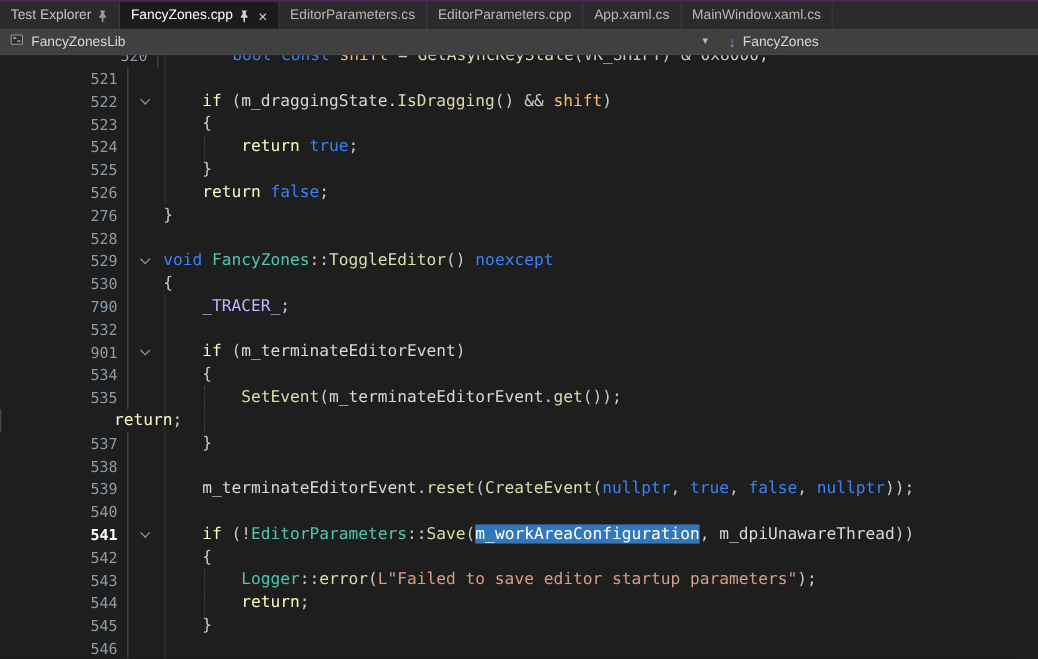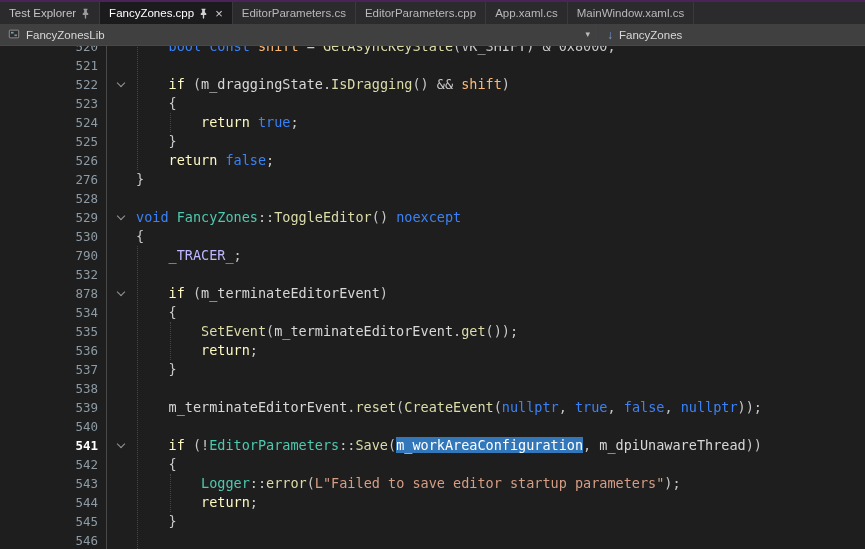--- a/index.html
+++ b/index.html
@@ -32,21 +32,21 @@
   .arrow-down { color:#7b9ed9; font-weight:bold; font-size:12px; line-height:1; }
 
   
   .editor { position:relative; height:503px; overflow:hidden; background:#1e1e1e;
             font-family:"DejaVu Sans Mono","Liberation Mono",monospace;
             font-size:13.5px; line-height:19px; }
   #guides { position:absolute; inset:0; z-index:0; }
   .guide { position:absolute; width:0; border-left:1px dotted #464646; }
   #lines { position:relative; z-index:1; }
   .row { display:flex; height:19px; white-space:pre; }
-  .row:first-child { margin-top:-9px; }
+  .row:first-child { margin-top:-9px;margin-left:25px; }
   .num { width:106px; flex:none; text-align:right; padding-right:8px;
          color:#8c9ba5; font-size:12.5px; }
   .row.current .num { color:#ffffff; font-weight:bold; }
   .fold { width:28px; flex:none; border-left:1px solid #4a4a4a;
           display:flex; align-items:center; justify-content:center; }
   .chev { width:6px; height:6px; border-right:1.5px solid #989898;
           border-bottom:1.5px solid #989898; transform:rotate(45deg); margin-top:-3px; }
   .code { padding-left:2px; }
 
   
@@ -136,24 +136,24 @@
         <div class="row"><span class="num">523</span><span class="fold"></span><span class="code"><span class="tk-p">    {</span></span></div>
         <div class="row"><span class="num">524</span><span class="fold"></span><span class="code"><span class="tk-p">        </span><span class="tk-c">return</span><span class="tk-p"> </span><span class="tk-k">true</span><span class="tk-p">;</span></span></div>
         <div class="row"><span class="num">525</span><span class="fold"></span><span class="code"><span class="tk-p">    }</span></span></div>
         <div class="row"><span class="num">526</span><span class="fold"></span><span class="code"><span class="tk-p">    </span><span class="tk-c">return</span><span class="tk-p"> </span><span class="tk-k">false</span><span class="tk-p">;</span></span></div>
         <div class="row"><span class="num">276</span><span class="fold"></span><span class="code"><span class="tk-p">}</span></span></div>
         <div class="row"><span class="num">528</span><span class="fold"></span><span class="code"></span></div>
         <div class="row"><span class="num">529</span><span class="fold"><i class="chev"></i></span><span class="code"><span class="tk-k">void</span><span class="tk-p"> </span><span class="tk-t">FancyZones</span><span class="tk-p">::</span><span class="tk-f">ToggleEditor</span><span class="tk-p">() </span><span class="tk-k">noexcept</span></span></div>
         <div class="row"><span class="num">530</span><span class="fold"></span><span class="code"><span class="tk-p">{</span></span></div>
         <div class="row"><span class="num">790</span><span class="fold"></span><span class="code"><span class="tk-p">    </span><span class="tk-m">_TRACER_</span><span class="tk-p">;</span></span></div>
         <div class="row"><span class="num">532</span><span class="fold"></span><span class="code"></span></div>
-        <div class="row"><span class="num">878</span><span class="fold"><i class="chev"></i></span><span class="code"><span class="tk-p">    </span><span class="tk-c">if</span><span class="tk-p"> (</span><span class="tk-v">m_terminateEditorEvent</span><span class="tk-p">)</span></span></div>
+        <div class="row"><span class="num">901</span><span class="fold"><i class="chev"></i></span><span class="code"><span class="tk-p">    </span><span class="tk-c">if</span><span class="tk-p"> (</span><span class="tk-v">m_terminateEditorEvent</span><span class="tk-p">)</span></span></div>
         <div class="row"><span class="num">534</span><span class="fold"></span><span class="code"><span class="tk-p">    {</span></span></div>
         <div class="row"><span class="num">535</span><span class="fold"></span><span class="code"><span class="tk-p">        </span><span class="tk-f">SetEvent</span><span class="tk-p">(</span><span class="tk-v">m_terminateEditorEvent</span><span class="tk-p">.</span><span class="tk-f">get</span><span class="tk-p">());</span></span></div>
-        <div class="row"><span class="num">536</span><span class="fold"></span><span class="code"><span class="tk-p">        </span><span class="tk-c">return</span><span class="tk-p">;</span></span></div>
+        <div class="row"><span class="fold"></span><span class="code"><span class="tk-p">        </span><span class="tk-c">return</span><span class="tk-p">;</span></span></div>
         <div class="row"><span class="num">537</span><span class="fold"></span><span class="code"><span class="tk-p">    }</span></span></div>
         <div class="row"><span class="num">538</span><span class="fold"></span><span class="code"></span></div>
         <div class="row"><span class="num">539</span><span class="fold"></span><span class="code"><span class="tk-p">    </span><span class="tk-v">m_terminateEditorEvent</span><span class="tk-p">.</span><span class="tk-f">reset</span><span class="tk-p">(</span><span class="tk-f">CreateEvent</span><span class="tk-p">(</span><span class="tk-k">nullptr</span><span class="tk-p">, </span><span class="tk-k">true</span><span class="tk-p">, </span><span class="tk-k">false</span><span class="tk-p">, </span><span class="tk-k">nullptr</span><span class="tk-p">));</span></span></div>
         <div class="row"><span class="num">540</span><span class="fold"></span><span class="code"></span></div>
         <div class="row current"><span class="num">541</span><span class="fold"><i class="chev"></i></span><span class="code"><span class="tk-p">    </span><span class="tk-c">if</span><span class="tk-p"> (!</span><span class="tk-t">EditorParameters</span><span class="tk-p">::</span><span class="tk-f">Save</span><span class="tk-p">(</span><span class="tk-sel">m_workAreaConfiguration</span><span class="tk-p">, </span><span class="tk-v">m_dpiUnawareThread</span><span class="tk-p">))</span></span></div>
         <div class="row"><span class="num">542</span><span class="fold"></span><span class="code"><span class="tk-p">    {</span></span></div>
         <div class="row"><span class="num">543</span><span class="fold"></span><span class="code"><span class="tk-p">        </span><span class="tk-t">Logger</span><span class="tk-p">::</span><span class="tk-f">error</span><span class="tk-p">(</span><span class="tk-s">L"Failed to save editor startup parameters"</span><span class="tk-p">);</span></span></div>
         <div class="row"><span class="num">544</span><span class="fold"></span><span class="code"><span class="tk-p">        </span><span class="tk-c">return</span><span class="tk-p">;</span></span></div>
         <div class="row"><span class="num">545</span><span class="fold"></span><span class="code"><span class="tk-p">    }</span></span></div>
         <div class="row"><span class="num">546</span><span class="fold"></span><span class="code"></span></div>

